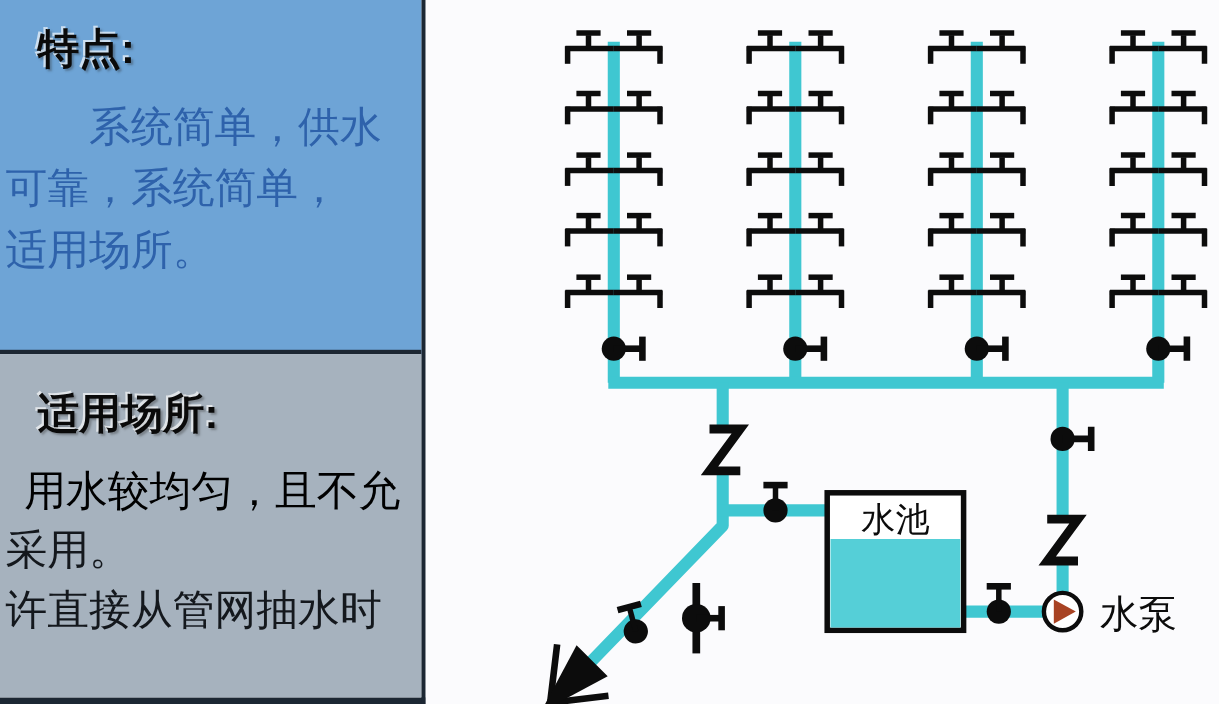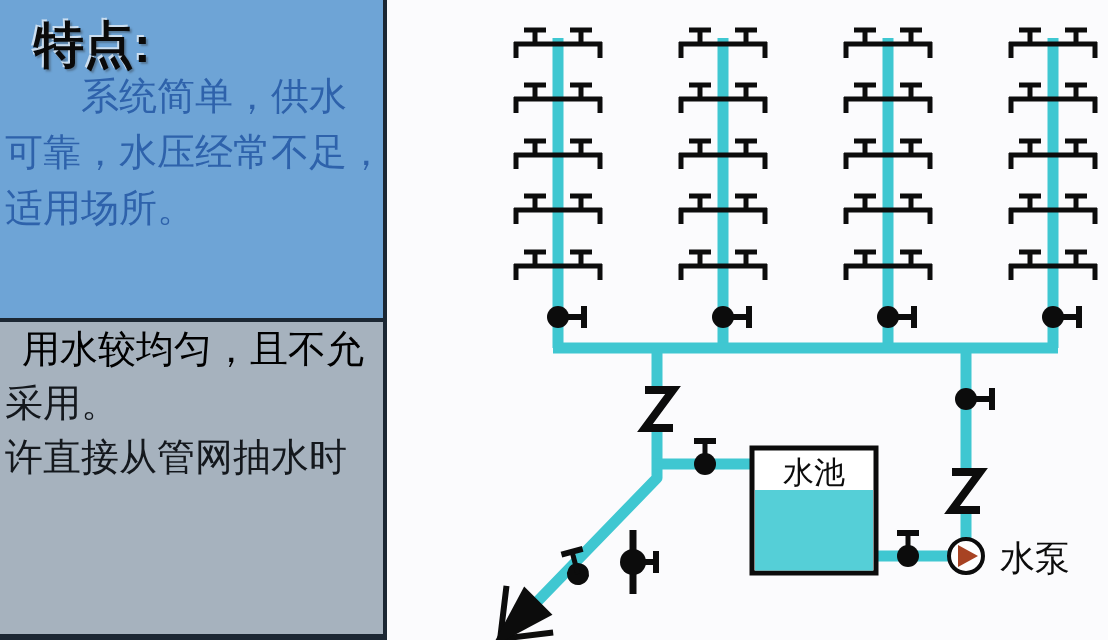--- a/index.html
+++ b/index.html
@@ -18,26 +18,26 @@
   .sec{box-sizing:border-box;overflow:hidden;}
   .sec-features{
     height:322px;background:#6ea4d6;
     border-bottom:4px solid #1c2733;
   }
   .sec-usage{
     height:312px;background:#a6b2be;
   }
   .sec h2{
     margin:0;padding:0;
-    font-size:50px;line-height:46px;font-weight:bold;color:#0a0a0a;
+    font-size:38px;line-height:46px;font-weight:bold;color:#0a0a0a;
     text-shadow:-2px -2px 0 rgba(255,255,255,.65), 2px 2px 2px rgba(40,40,40,.35);
   }
   .sec-features h2{margin:22px 0 0 34px;}
   .sec-usage h2{margin:32px 0 0 34px;}
-  .body-lines{padding:0 2px 0 5px;font-family:Liberation Serif, serif;}
+  .body-lines{margin-top:20px;padding:0 2px 0 5px;font-family:Liberation Serif, serif;}
   .body-lines .line{
     font-size:38px;white-space:nowrap;font-weight:500;
   }
   .sec-features .line{color:#2e62ab;line-height:56px;}
   .sec-usage .line{color:#14181d;line-height:54px;}
   .line.indent{text-indent:2em;}
   
   #diagram{
     position:absolute;left:387px;top:0;width:721px;height:640px;
     background:#fbfbfd;
@@ -45,25 +45,26 @@
   svg text{font-family:"Liberation Sans", sans-serif;}
 </style>
 </head>
 <body style="background: rgb(251, 251, 253);">
 
 <div class="panel-left">
   <div class="sec sec-features" style="background: rgb(110, 164, 214);">
     <h2>特点:</h2>
     <div class="body-lines">
       <div class="line indent" style="color: rgb(46, 98, 171);">系统简单，供水</div>
-      <div class="line" style="color: rgb(46, 98, 171);">可靠，水压经常不足，</div>
+      <div class="line" style="color: rgb(46, 98, 171);">可靠，系统简单，</div>
       <div class="line" style="color: rgb(46, 98, 171);">适用场所。</div>
     </div>
   </div>
   <div class="sec sec-usage" style="background: rgb(166, 178, 190);">
+    <h2>适用场所:</h2>
     <div class="body-lines">
       <div class="line" style="color: #000000; text-align: center;">用水较均匀，且不允</div>
       <div class="line" style="color: rgb(20, 24, 29);">采用。</div>
       <div class="line" style="color: rgb(20, 24, 29);">许直接从管网抽水时</div>
     </div>
   </div>
 </div>
 
 <div id="diagram"><svg viewBox="387 0 721 640" width="721" height="640">
       <line x1="558" y1="38" x2="558" y2="348" stroke="#3fc7d1" stroke-width="11" fill="none" stroke-linejoin="round"></line>

